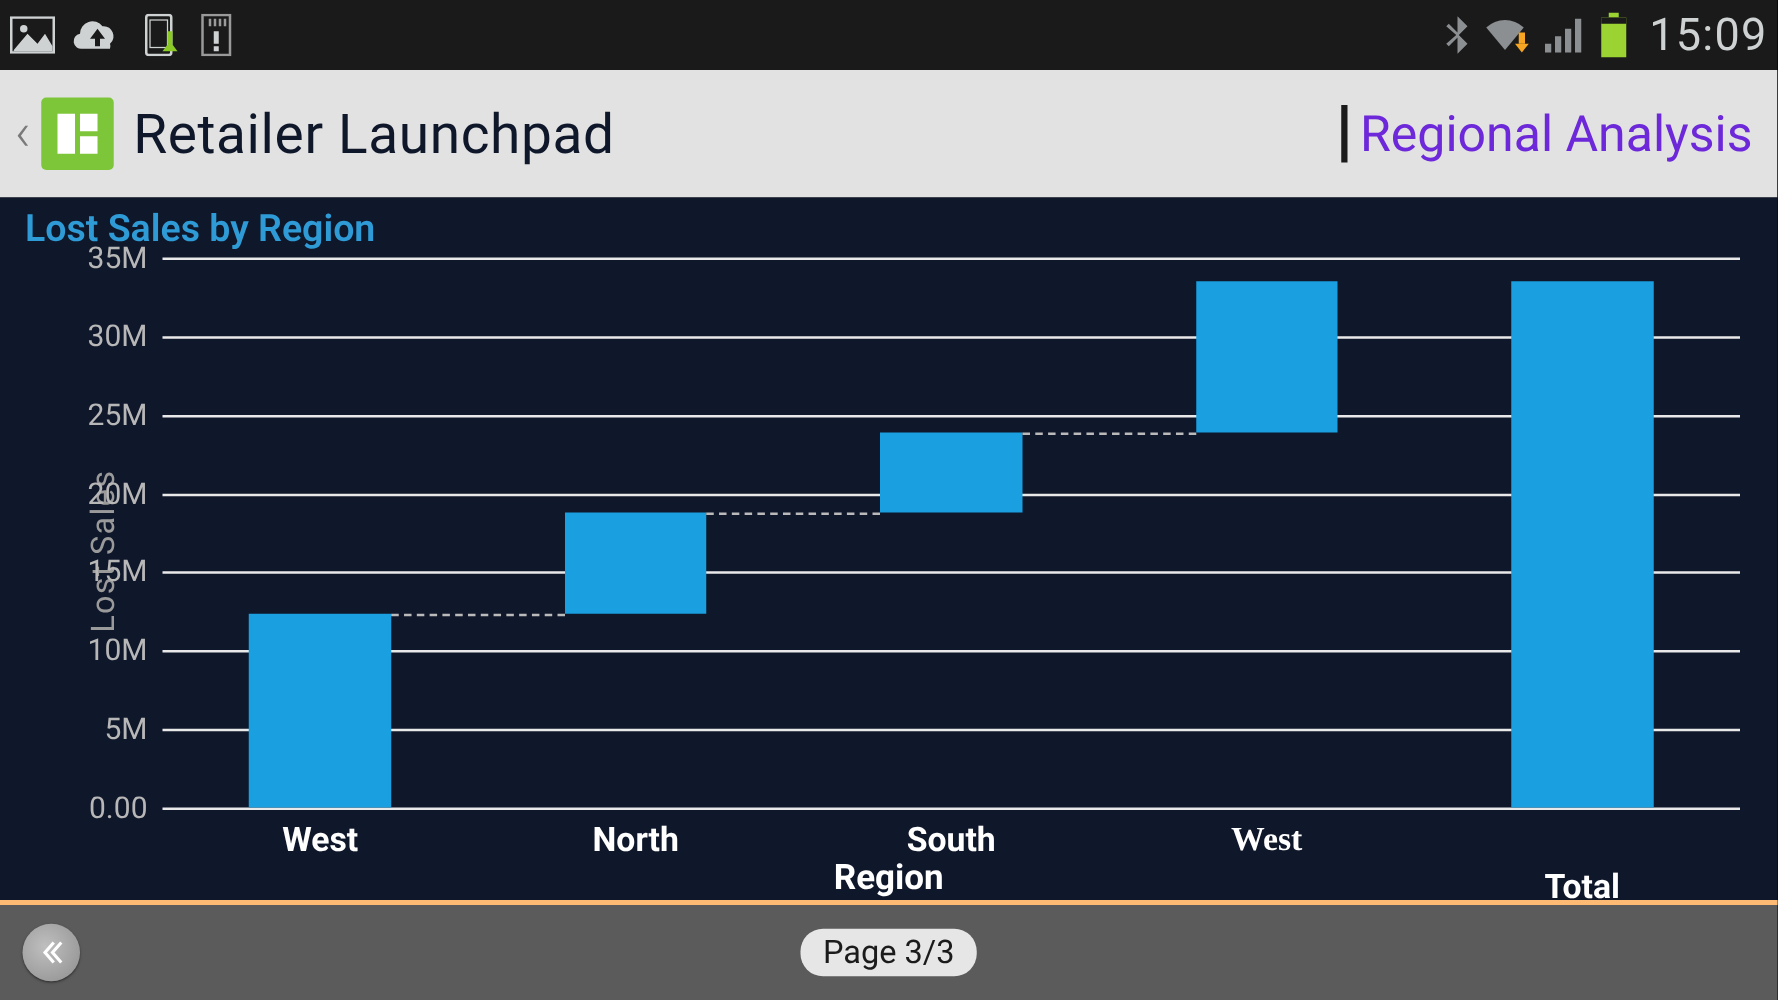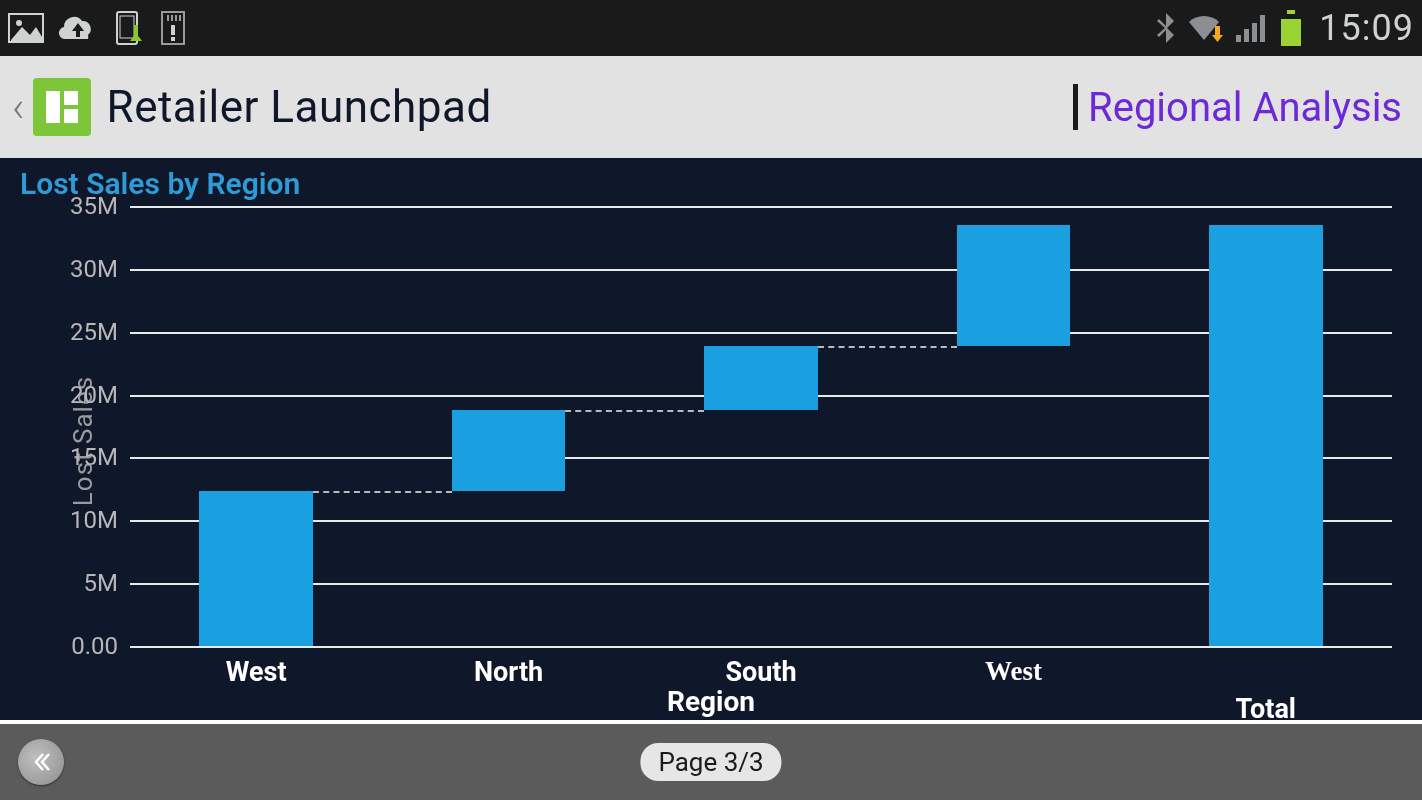--- a/index.html
+++ b/index.html
@@ -22,21 +22,21 @@
   .chart-title{position:absolute;left:20px;top:8px;color:#2f9bd6;font-size:30px;font-weight:600;}
   .yaxis-title{position:absolute;left:18px;top:50%;transform:translateY(-50%) rotate(-90deg);transform-origin:center;color:#9a9a9a;font-size:26px;letter-spacing:1px;}
   .plot{position:absolute;left:130px;right:30px;top:48px;bottom:78px;}
   .gridline{position:absolute;left:0;right:0;height:2px;background:#e9e9e9;}
   .ytick{position:absolute;right:100%;margin-right:12px;color:#b7b7b7;font-size:24px;transform:translateY(-50%);white-space:nowrap;}
   .bar{position:absolute;background:#1a9fe0;}
   .connector{position:absolute;height:0;border-top:2px dashed #bababa;}
   .xtick{position:absolute;top:100%;margin-top:10px;color:#fff;font-size:27px;font-weight:700;transform:translateX(-50%);white-space:nowrap;}
   .xaxis-title{position:absolute;left:50%;bottom:6px;transform:translateX(-50%);color:#fff;font-size:28px;font-weight:700;}
   
-  .footer{position:absolute;left:0;right:0;bottom:0;height:76px;background:#5b5b5b;border-top:4px solid #ffffff;display:flex;align-items:center;}
+  .footer{position:absolute;left:0;right:0;bottom:0;height:76px;background:#5b5b5b;border-top:4px solid #fdba74;display:flex;align-items:center;}
   .collapse-btn{width:46px;height:46px;border-radius:50%;background:radial-gradient(circle at 40% 40%,#bfbfbf,#8e8e8e);margin-left:18px;display:flex;align-items:center;justify-content:center;box-shadow:0 1px 2px rgba(0,0,0,.5);}
   .collapse-btn svg{display:block;}
   .page-pill{position:absolute;left:50%;transform:translateX(-50%);background:#e6e6e6;border-radius:18px;padding:4px 18px;font-size:26px;color:#1b1b1b;}
 </style>
 </head>
 <body>
 
 <div class="status-bar">
   <div class="status-left">
     <span class="sb-icon">

